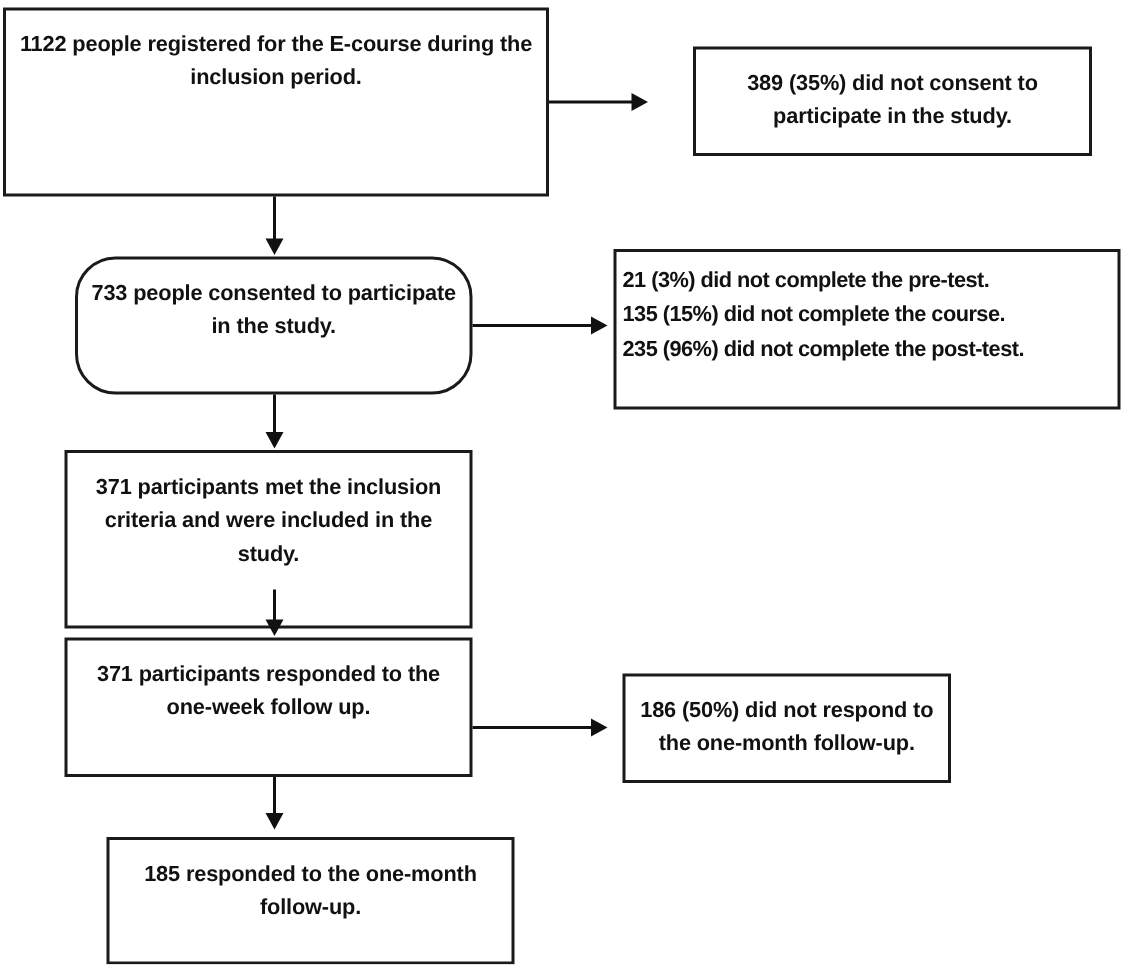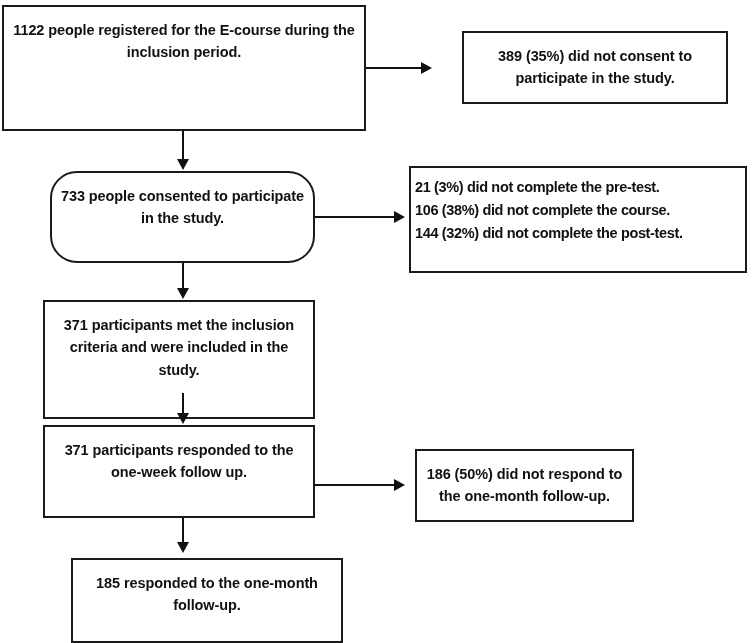--- a/index.html
+++ b/index.html
@@ -120,22 +120,22 @@
   <div class="node" style="left:50px; top:171px; width:265px; height:92px;border-radius:27px;">
     <span class="node-text">733 people consented to participate in the study.</span>
   </div>
 
   <div class="conn conn-h" style="left:315px; top:216px; width:80px;"></div>
   <div class="arrowhead right" style="left:394px; top:211px;"></div>
 
   <div class="node node-list" style="left:409px; top:166px; width:338px; height:107px;">
     <div class="list-wrap">
       <div class="list-line">21 (3%) did not complete the pre-test.</div>
-      <div class="list-line">106 (38%) did not complete the course.</div>
-      <div class="list-line">144 (32%) did not complete the post-test.</div>
+      <div class="list-line">135 (15%) did not complete the course.</div>
+      <div class="list-line">235 (96%) did not complete the post-test.</div>
     </div>
   </div>
 
   <div class="conn conn-v" style="left:182px; top:263px; height:27px;"></div>
   <div class="arrowhead down" style="left:177px; top:288px;"></div>
 
   <div class="node" style="left:43px; top:300px; width:272px; height:119px;">
     <span class="node-text">371 participants met the inclusion criteria and were included in the study.</span>
   </div>
 

